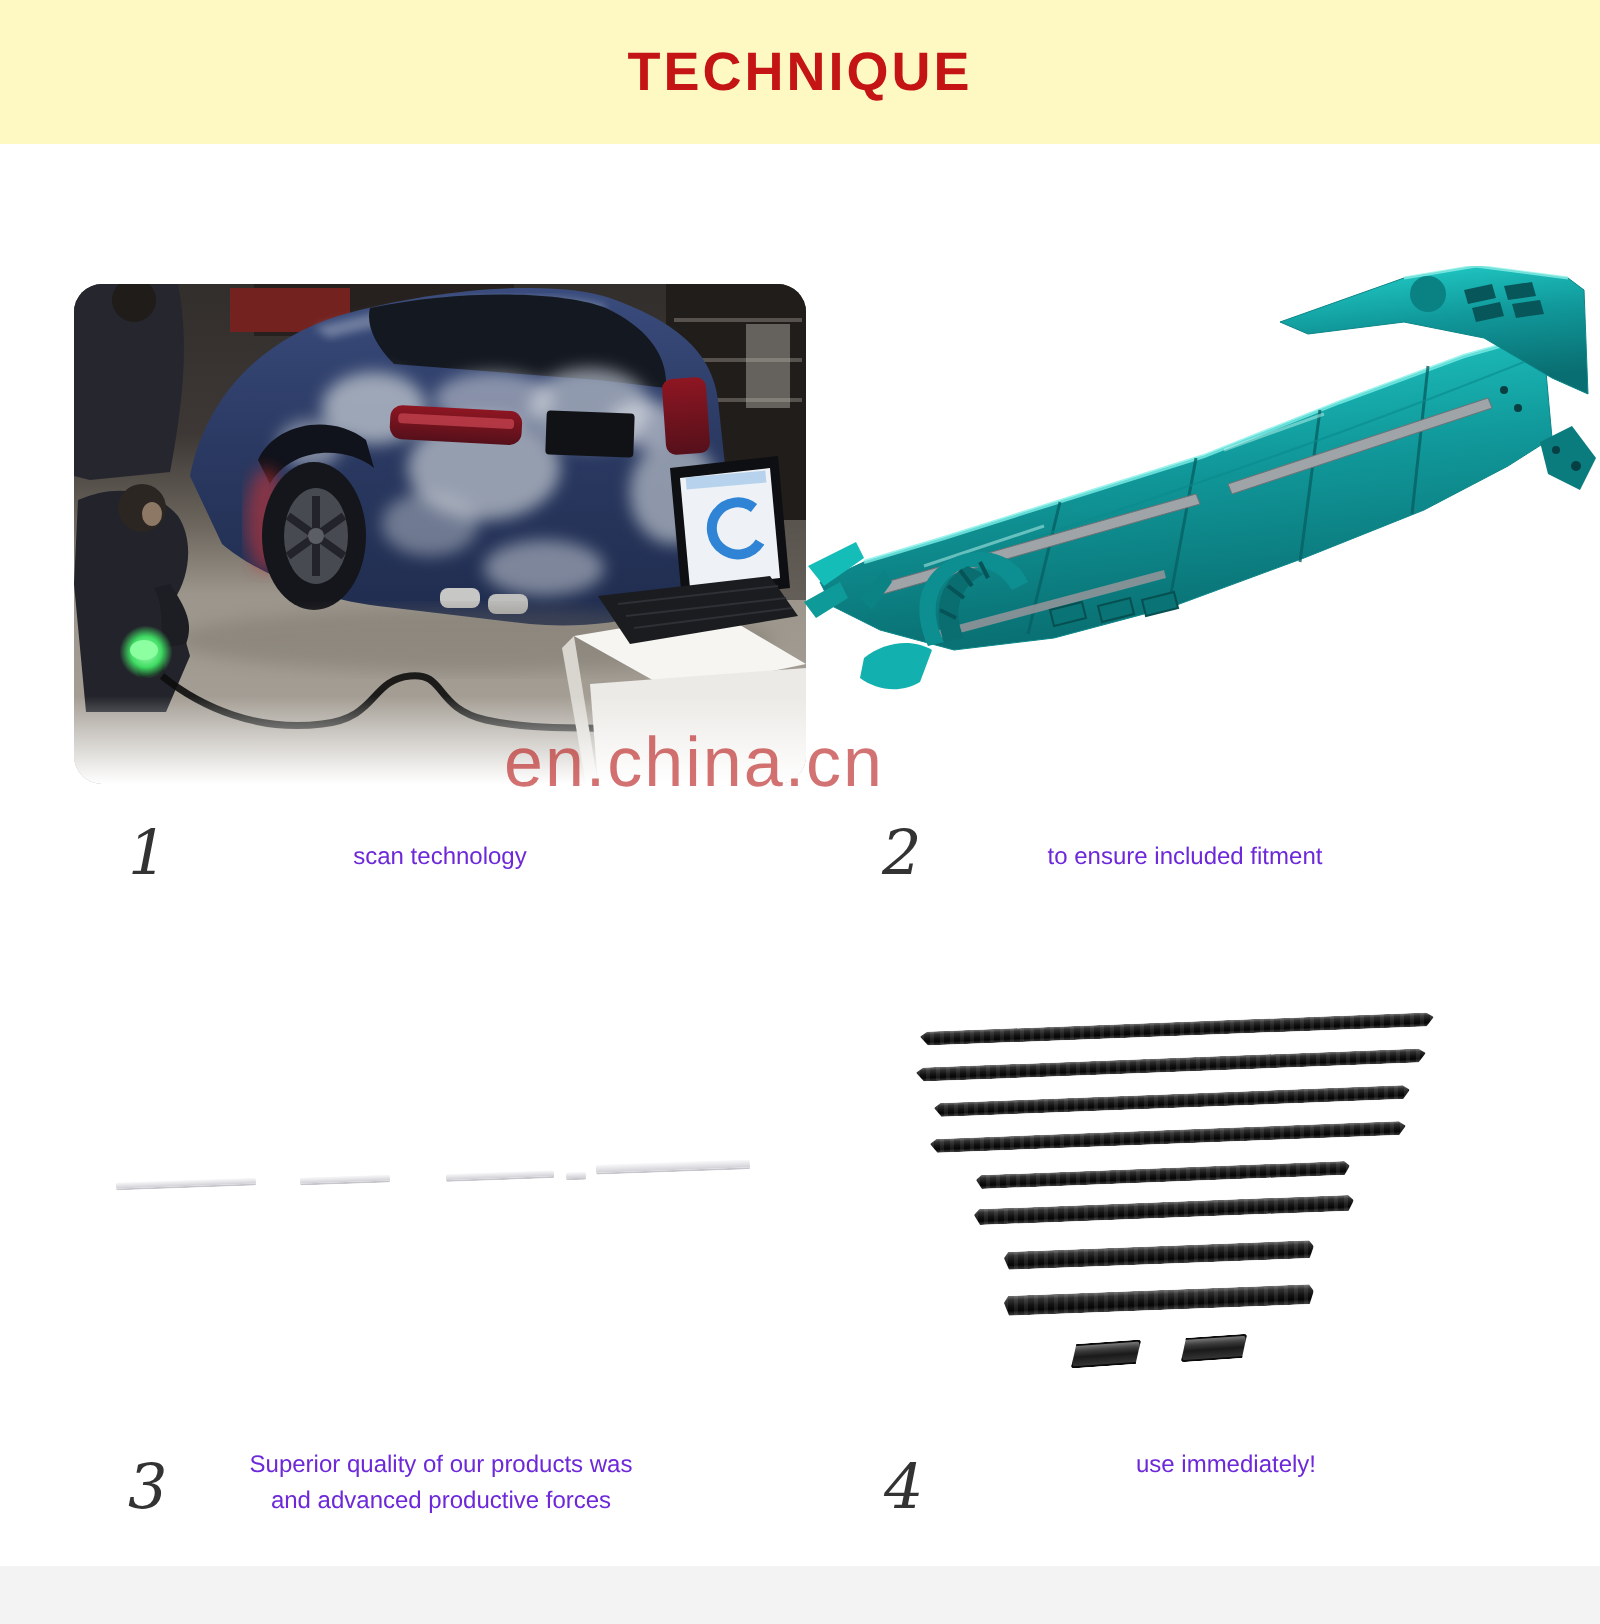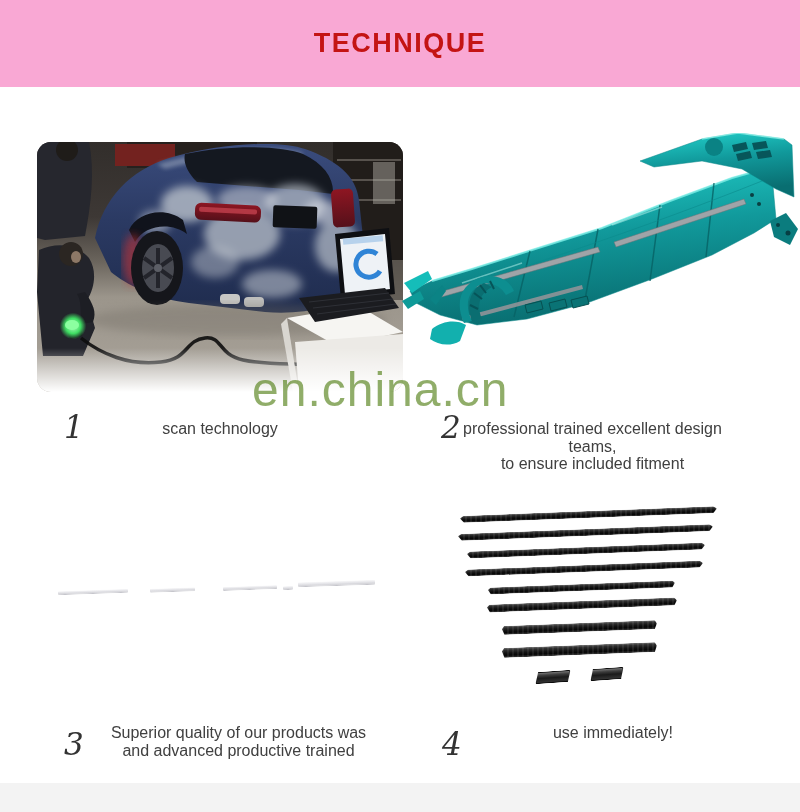--- a/index.html
+++ b/index.html
@@ -2,47 +2,47 @@
 <html><head>
 <meta charset="utf-8">
 <style>
   html,body{margin:0;padding:0;}
   body{
     width:800px;height:812px;position:relative;background:#ffffff;
     font-family:"Liberation Sans",sans-serif;overflow:hidden;
   }
   
   .header{
-    position:absolute;left:0;top:0;width:800px;height:87px;background:#f9a8d4;
+    position:absolute;left:0;top:0;width:800px;height:72px;background:#fef9c3;
     display:flex;align-items:center;justify-content:center;
   }
   .header-title{
     color:#c41414;font-size:27px;font-weight:bold;letter-spacing:1.5px;
   }
   
   .photo-panel{
     position:absolute;left:37px;top:142px;width:366px;height:250px;
     border-radius:14px;overflow:hidden;z-index:1;background:#fff;
   }
   
   .model-panel{
     position:absolute;left:402px;top:133px;width:398px;height:217px;z-index:1;
   }
   
   .watermark{
     position:absolute;left:252px;top:362px;z-index:9;
-    font-size:48px;color:#4d7c0f;opacity:.62;letter-spacing:1px;pointer-events:none;
+    font-size:35px;color:#b91c1c;opacity:.62;letter-spacing:1px;pointer-events:none;
   }
   
   .step-num{
     position:absolute;z-index:3;color:#333;
     font-family:"DejaVu Serif",serif;font-style:italic;font-size:31px;line-height:31px;
   }
   .cap{
-    position:absolute;z-index:3;color:#404040;font-size:16px;line-height:17.5px;
+    position:absolute;z-index:3;color:#6d28d9;font-size:12px;line-height:17.5px;
     text-align:center;
   }
   
   .wstrips{position:absolute;left:50px;top:565px;width:340px;height:40px;z-index:1;}
   .wstrip{
     position:absolute;transform:rotate(-2deg);
     background:linear-gradient(180deg,#fafafb,#e4e4e8 55%,#d0d0d5);
     border-bottom:1px solid #c6c6cc;border-radius:1px;
   }
   
@@ -258,21 +258,20 @@
 
 <div class="watermark">en.china.cn</div>
 
 <div class="step-num" style="left:64px;top:412px;">1</div>
 <div class="cap" style="left:120px;top:420px;width:200px;">
   <div>scan technology</div>
 </div>
 
 <div class="step-num" style="left:441px;top:412px;">2</div>
 <div class="cap" style="left:450px;top:420px;width:285px;">
-  <div>professional trained excellent design teams,</div>
   <div>to ensure included fitment</div>
 </div>
 
 <div class="wstrips">
   <div class="wstrip" style="left:8px;top:25px;width:70px;height:3px;"></div>
   <div class="wstrip" style="left:100px;top:23px;width:45px;height:3px;"></div>
   <div class="wstrip" style="left:173px;top:21px;width:54px;height:3px;"></div>
   <div class="wstrip" style="left:233px;top:21px;width:10px;height:3px;"></div>
   <div class="wstrip" style="left:248px;top:16px;width:77px;height:4px;"></div>
 </div>
@@ -284,23 +283,23 @@
   <div class="cstrip" style="left:45px;top:75px;width:238px;height:7px;"></div>
   <div class="cstrip" style="left:68px;top:94px;width:187px;height:7px;"></div>
   <div class="cstrip" style="left:67px;top:111px;width:190px;height:8px;"></div>
   <div class="cstrip" style="left:82px;top:133px;width:155px;height:9px;"></div>
   <div class="cstrip" style="left:82px;top:155px;width:155px;height:10px;"></div>
   <div class="cpiece" style="left:115px;top:181px;width:36px;height:12px;"></div>
   <div class="cpiece" style="left:170px;top:178px;width:34px;height:12px;"></div>
 </div>
 
 <div class="step-num" style="left:64px;top:729px;">3</div>
-<div class="cap" style="left:96px;top:724px;width:285px;">
+<div class="cap" style="left:78px;top:724px;width:285px;">
   <div>Superior quality of our products was</div>
-  <div>and advanced productive trained</div>
+  <div>and advanced productive forces</div>
 </div>
 
 <div class="step-num" style="left:442px;top:729px;">4</div>
 <div class="cap" style="left:468px;top:724px;width:290px;">
   <div>use immediately!</div>
 </div>
 
 <div class="footer"></div>
 
 </body></html>

